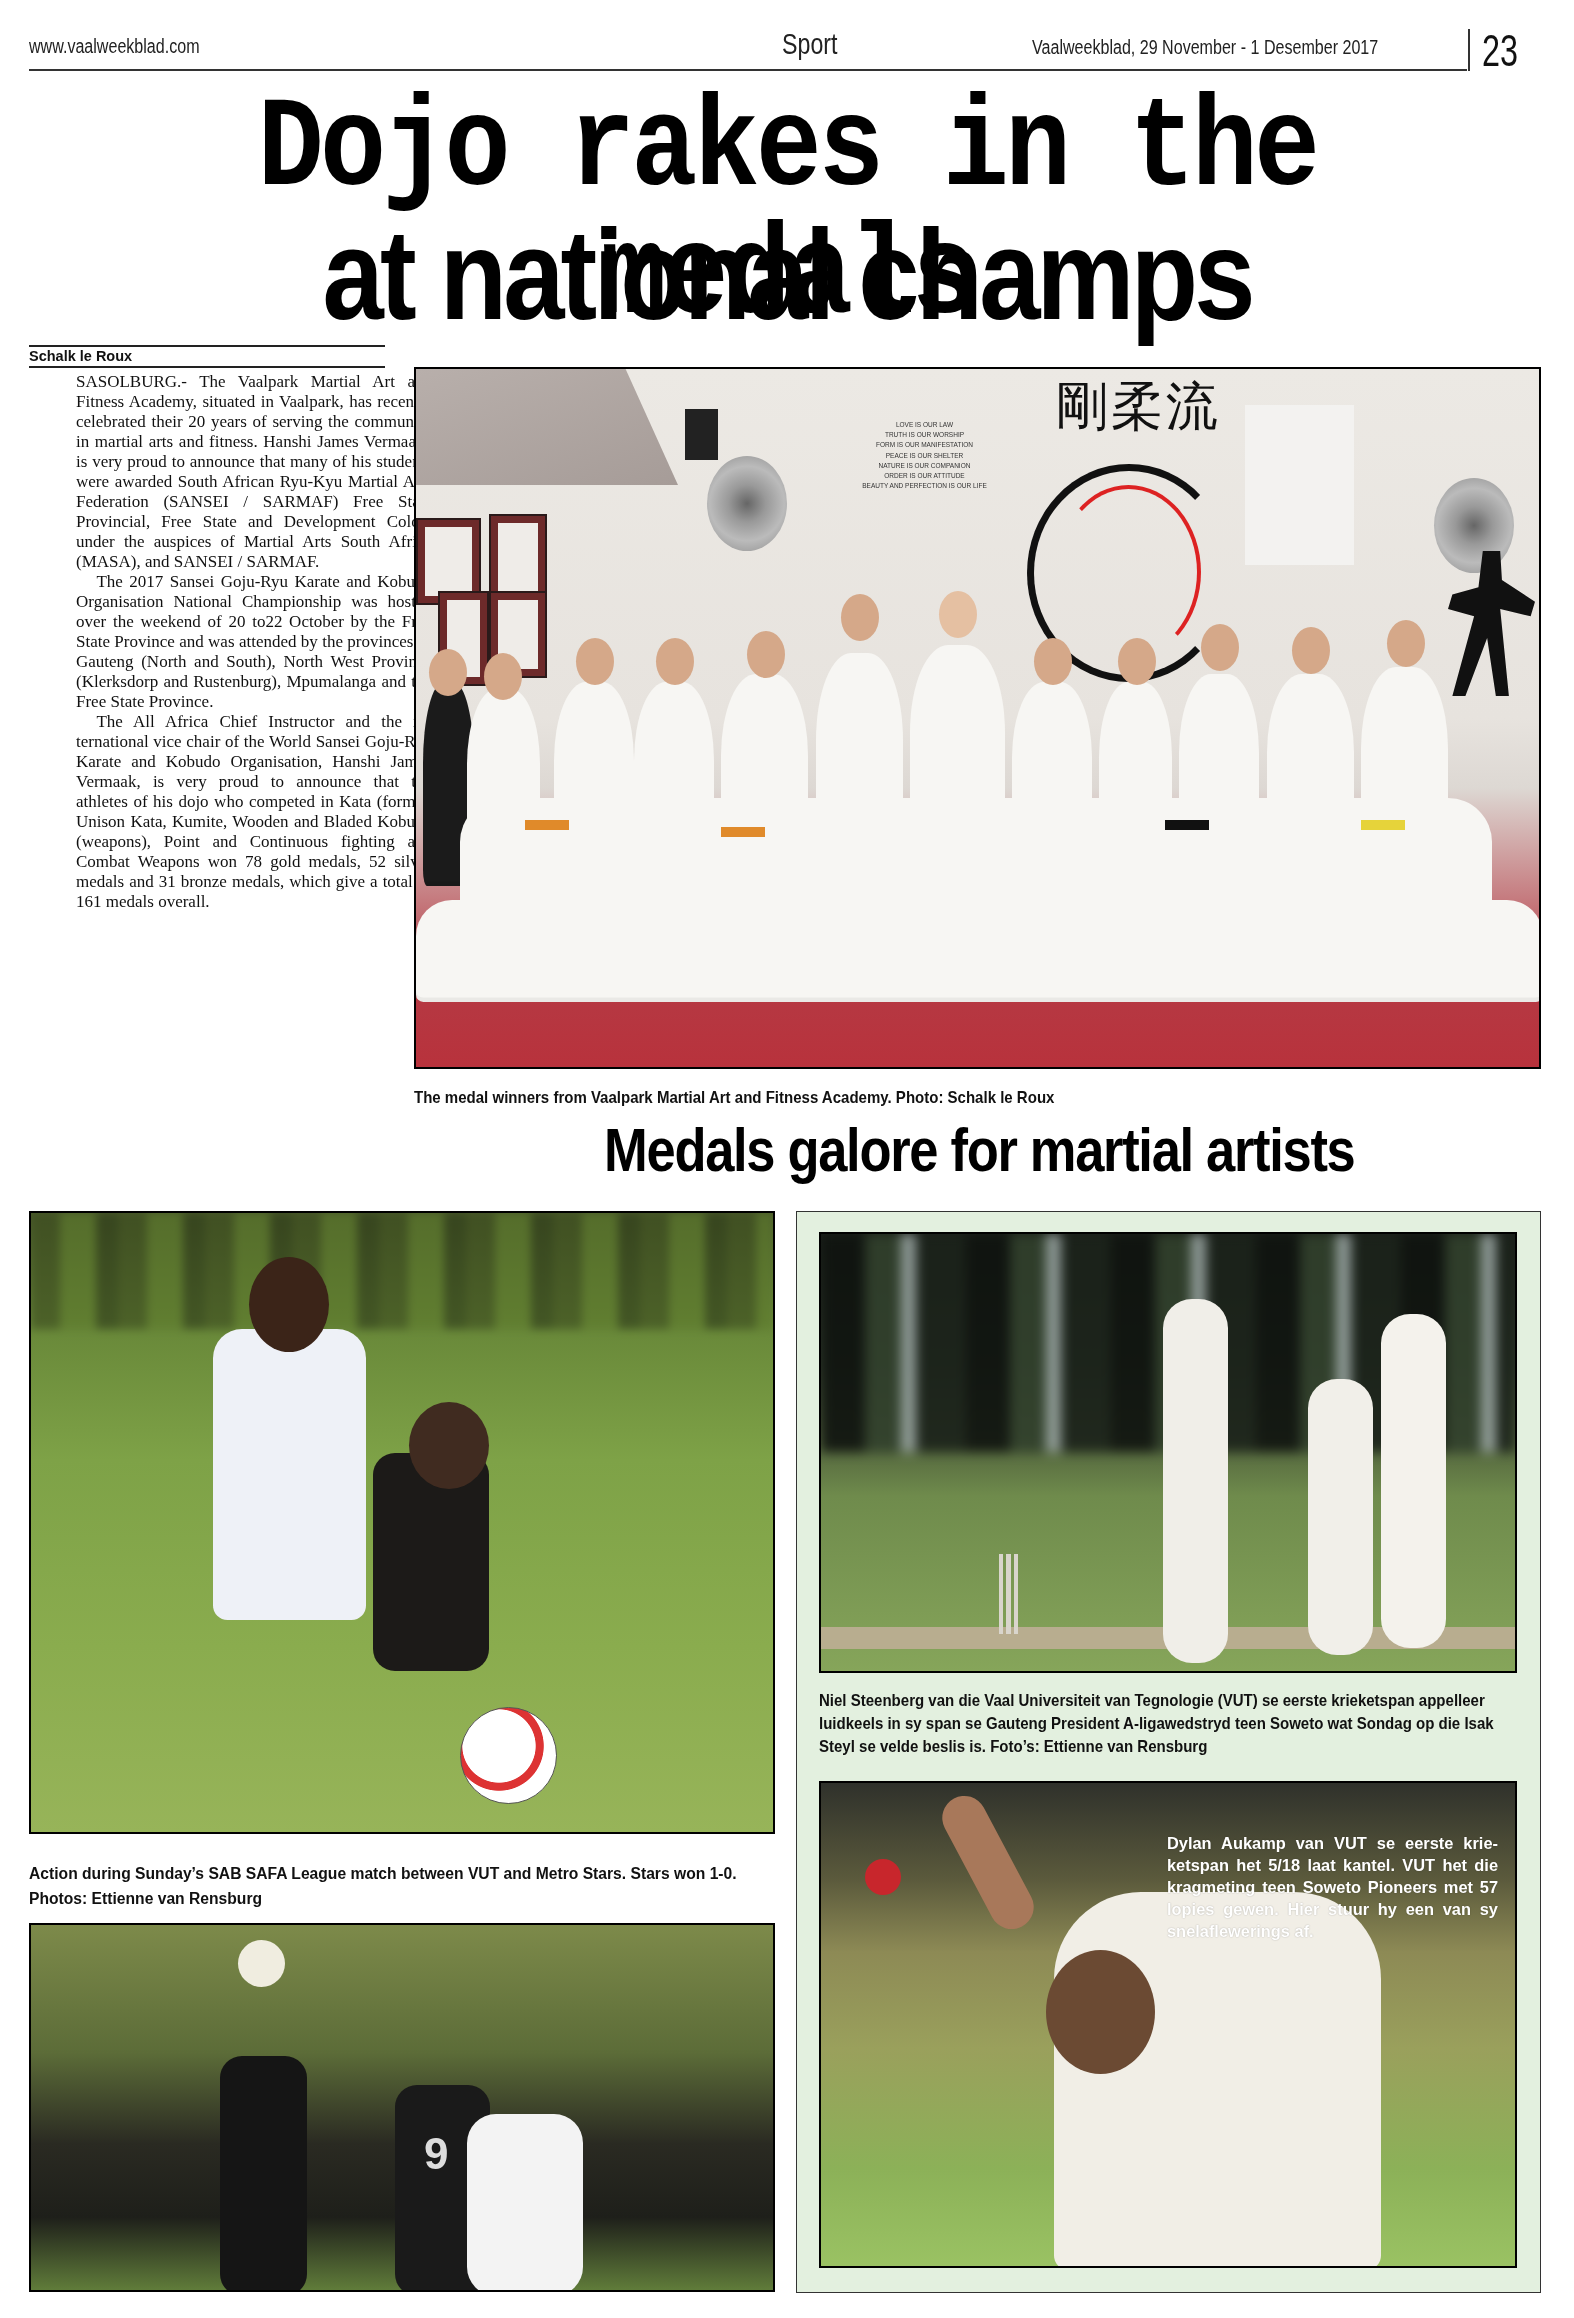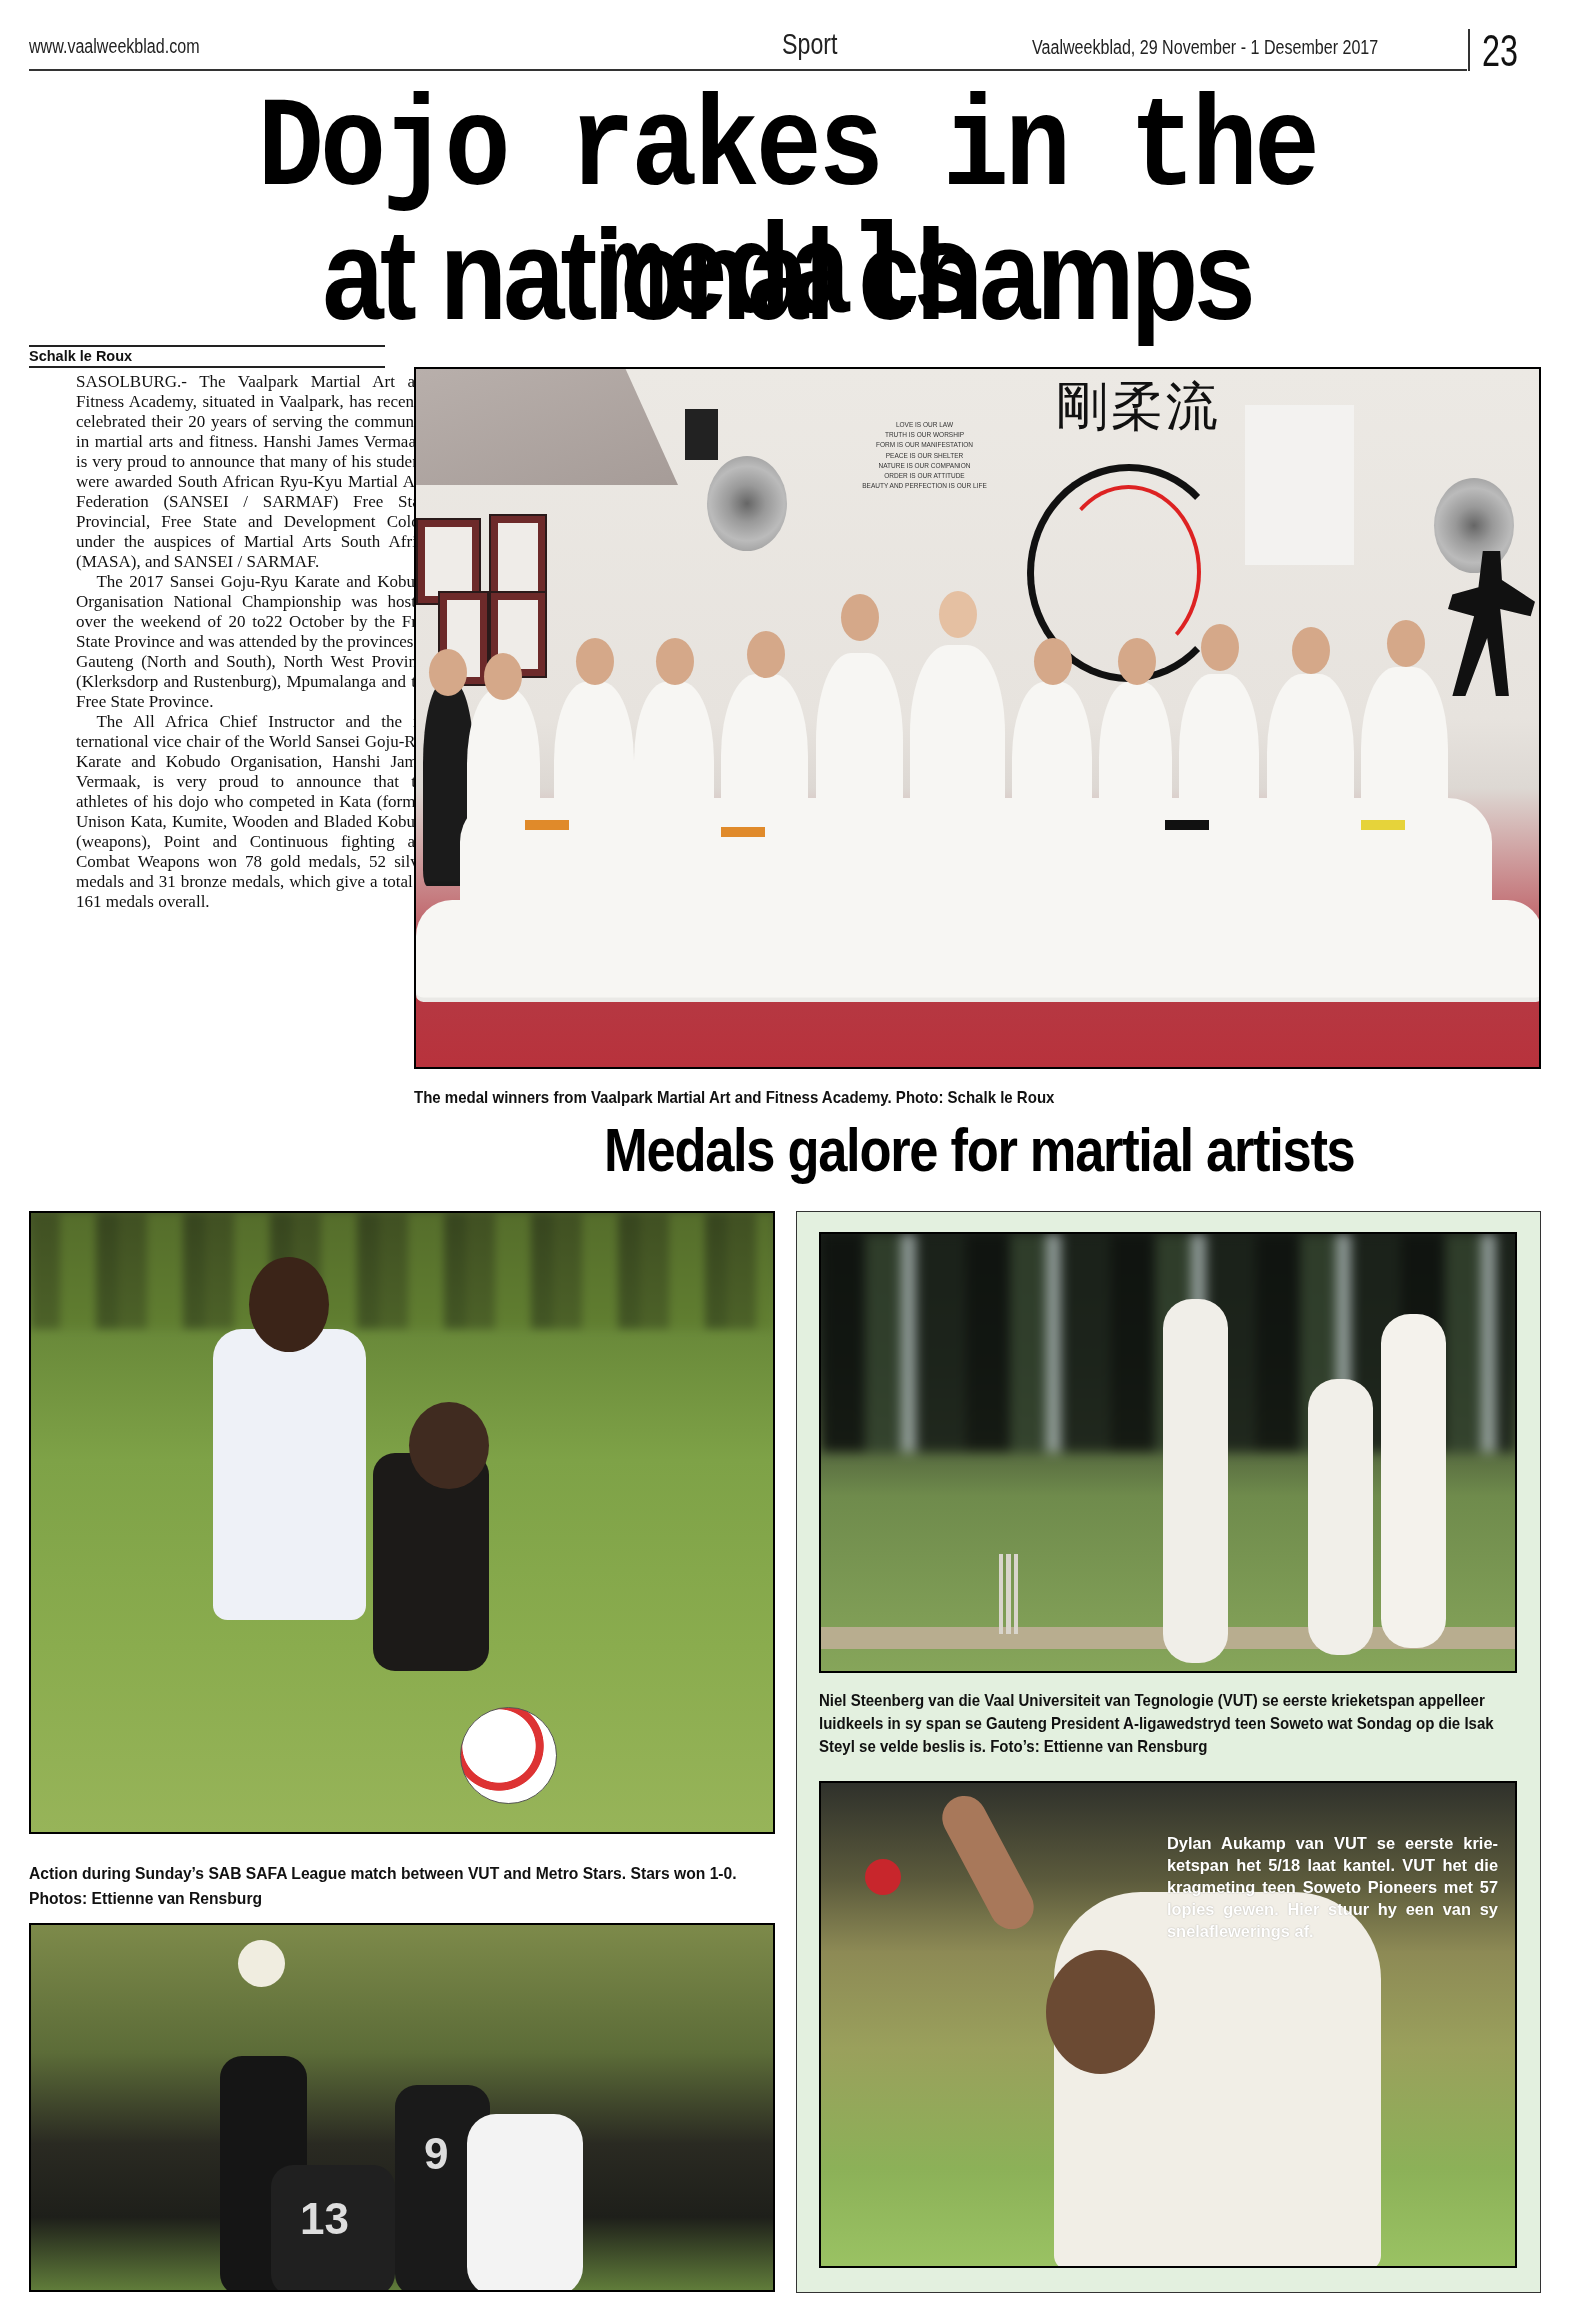--- a/index.html
+++ b/index.html
@@ -183,23 +183,20 @@
   <div class="abs ball"></div>
 </div>
 <div class="abs soccer-caption"><span>Action during Sunday’s SAB SAFA League match between VUT and Metro Stars.  Stars won 1-0. Photos: Ettienne van Rensburg</span></div>
 
 <div class="photo soccer2" title="Soccer players contesting a header">
   <div class="abs ball"></div>
   <div class="abs p1"></div>
   <div class="abs p2">
     <div class="abs num" style="left:29px;top:44px;">9</div>
   </div>
-  <div class="abs p4">
-    <div class="abs num" style="left:29px;top:29px;">13</div>
-  </div>
   <div class="abs p3"></div>
 </div>
 
 <div class="abs green-panel"></div>
 <div class="photo cricket1" title="Cricket wicketkeeper and fielders appealing">
   <div class="abs trees"></div>
   <div class="abs pitch"></div>
   <div class="abs stumps"></div>
   <div class="abs keeper"></div>
   <div class="abs f1"></div>

